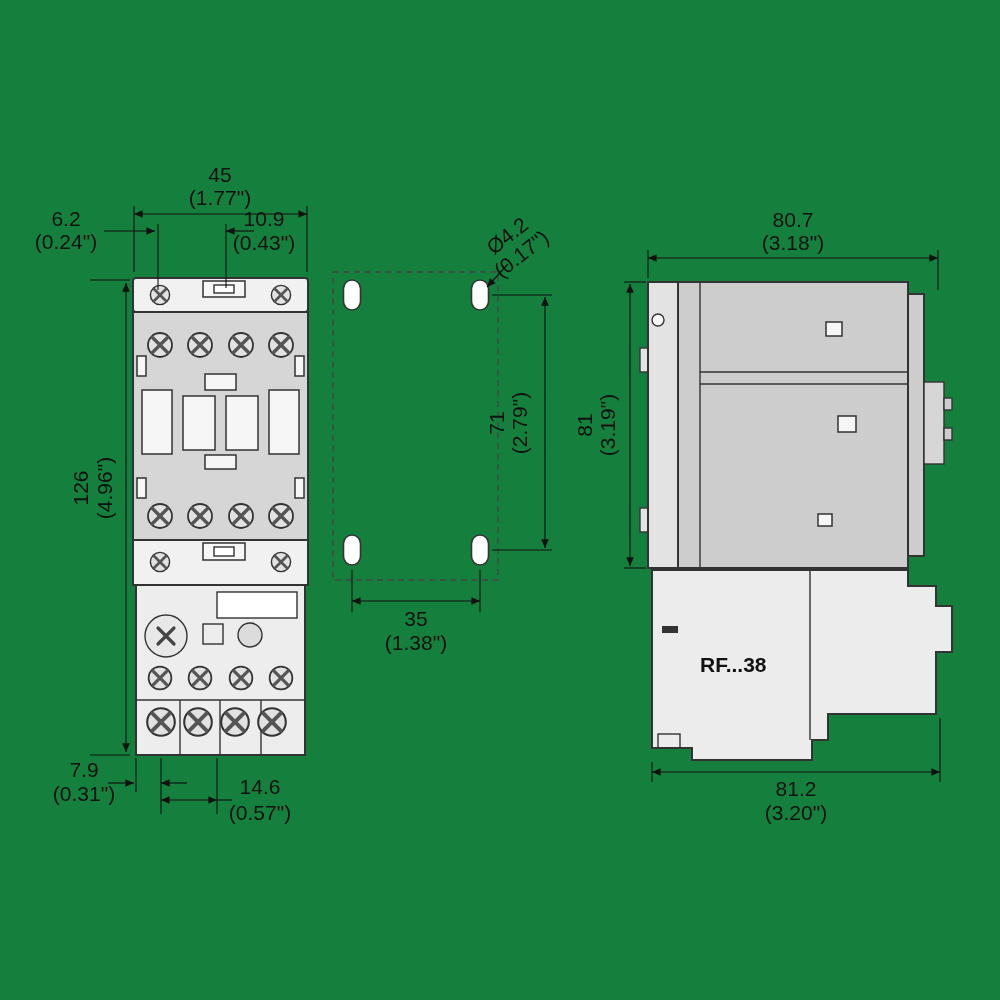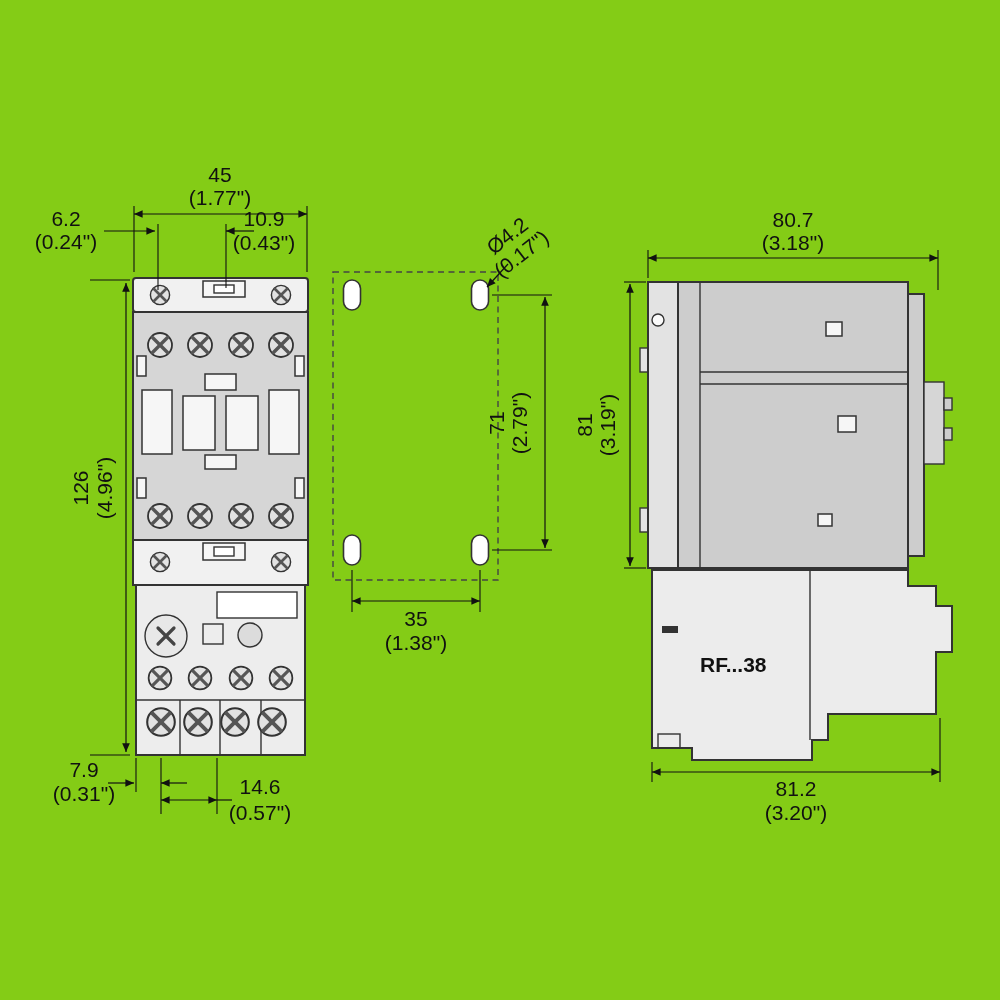--- a/index.html
+++ b/index.html
@@ -1,16 +1,16 @@
 <!DOCTYPE html>
 <html><head>
 <meta charset="utf-8">
 <style>
   html,body{margin:0;padding:0;background:#fff;}
-  .canvas{position:relative;width:1000px;height:1000px;background:#84cc16;overflow:hidden;
+  .canvas{position:relative;width:1000px;height:1000px;background:#15803d;overflow:hidden;
           font-family:"Liberation Sans", sans-serif;}
   svg{display:block;}
   .part{stroke:#333;stroke-width:2;}
   .part-thin{stroke:#333;stroke-width:1.4;}
   .dim{stroke:#111;stroke-width:1.2;fill:none;}
   .ext{stroke:#111;stroke-width:1.1;fill:none;}
   .dash{stroke:#444;stroke-width:1.4;fill:none;stroke-dasharray:6 4.5;}
   .t{font:21px "Liberation Sans", sans-serif;fill:#111;}
   .t-bold{font:700 21px "Liberation Sans", sans-serif;fill:#111;}
   .slotcut{fill:#ffffff;stroke:#333;stroke-width:1.6;}

